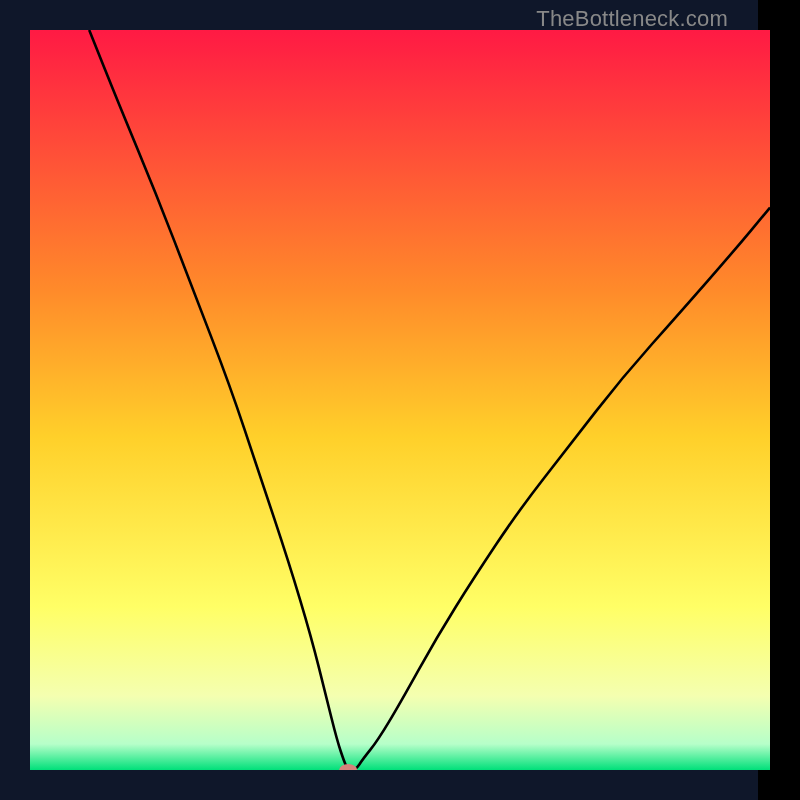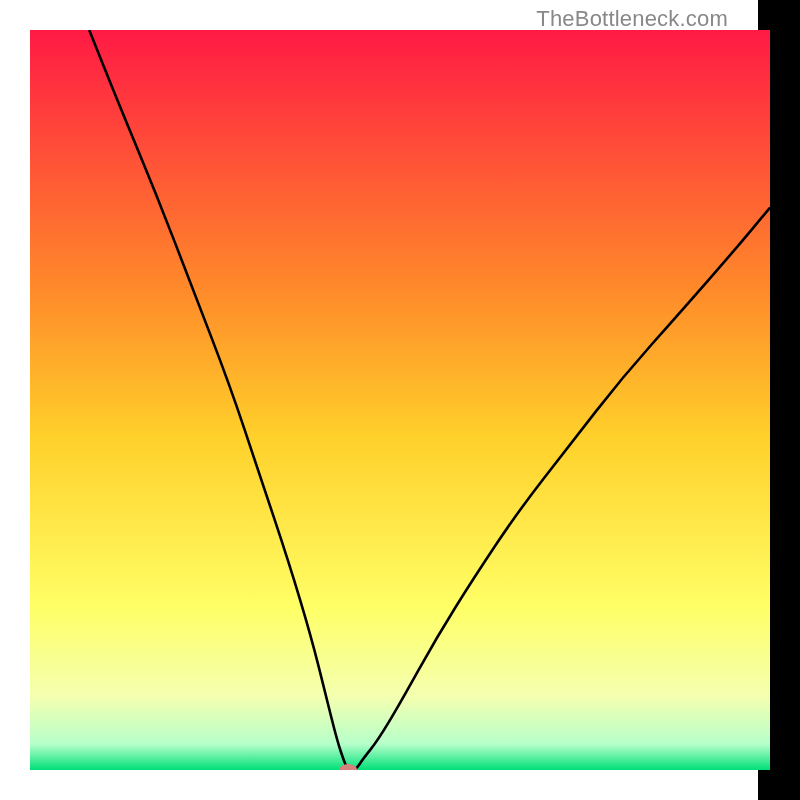--- a/index.html
+++ b/index.html
@@ -10,21 +10,21 @@
     height: 800px;
     overflow: hidden;
     font-family: Arial, Helvetica, sans-serif;
   }
   .frame {
     position: absolute;
     left: 0;
     top: 0;
     width: 758px;
     height: 800px;
-    background: #ffffff;
+    background: #0f172a;
   }
   .plot-area {
     position: absolute;
     left: 30px;
     top: 30px;
     width: 740px;
     height: 740px;
   }
   .watermark {
     position: absolute;

